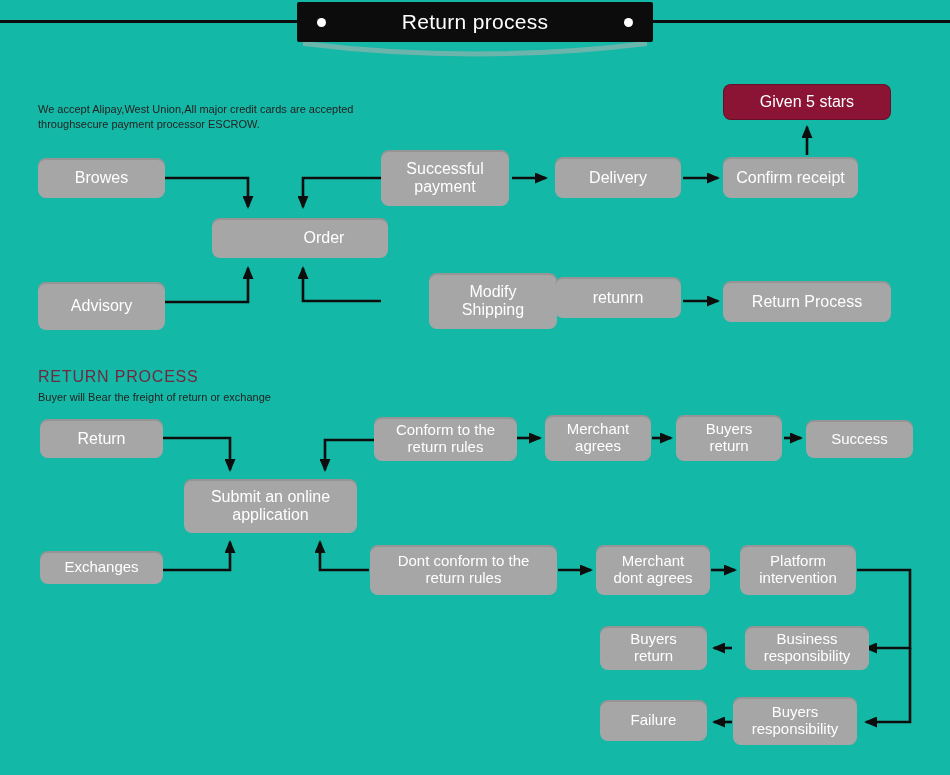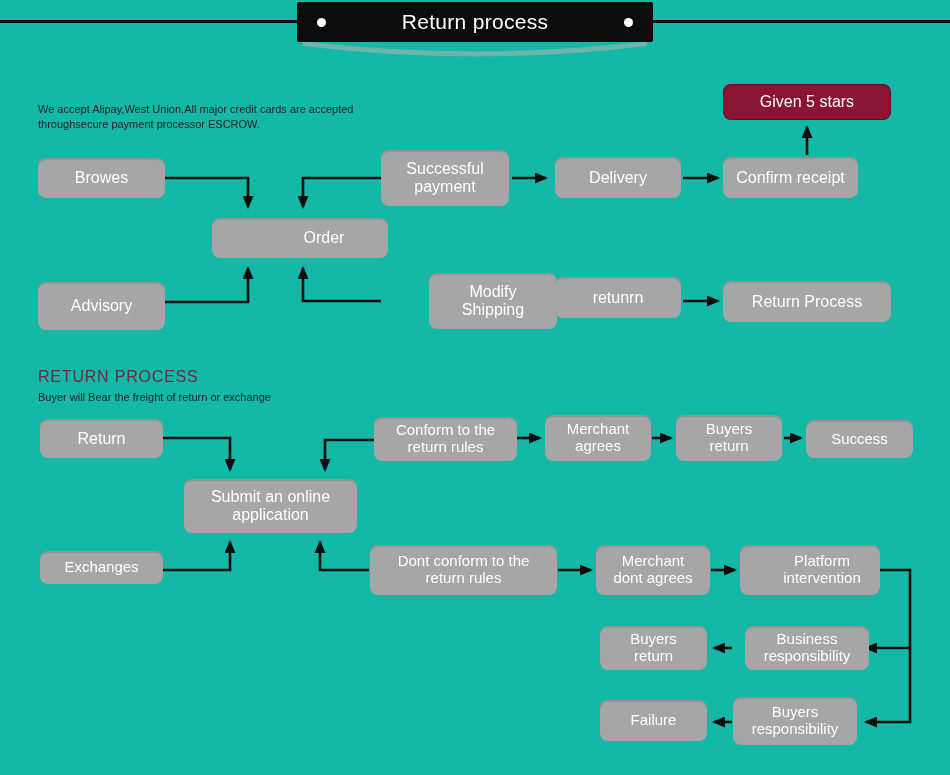--- a/index.html
+++ b/index.html
@@ -109,21 +109,21 @@
   <div class="node fs15" style="left:676px; top:415px; width:106px; height:46px;">Buyers
 return</div>
   <div class="node fs15" style="left:806px; top:420px; width:107px; height:38px;">Success</div>
   <div class="node fs16" style="left:184px; top:479px; width:173px; height:54px;">Submit an online
 application</div>
   <div class="node fs15" style="left:40px; top:551px; width:123px; height:33px;">Exchanges</div>
   <div class="node fs15" style="left:370px; top:545px; width:187px; height:50px;">Dont conform to the
 return rules</div>
   <div class="node fs15" style="left:596px; top:545px; width:114px; height:50px;">Merchant
 dont agrees</div>
-  <div class="node fs15" style="left:740px; top:545px; width:116px; height:50px;padding-left:24px;">Platform
+  <div class="node fs15" style="left:740px; top:545px; width:116px; height:50px;">Platform
 intervention</div>
   <div class="node fs15" style="left:600px; top:626px; width:107px; height:44px;">Buyers
 return</div>
   <div class="node fs15" style="left:733px; top:626px; width:124px; height:44px;margin-left:12px;">Business
 responsibility</div>
   <div class="node fs15" style="left:600px; top:700px; width:107px; height:41px;">Failure</div>
   <div class="node fs15" style="left:733px; top:697px; width:124px; height:48px;">Buyers
 responsibility</div>
 
 </div>

